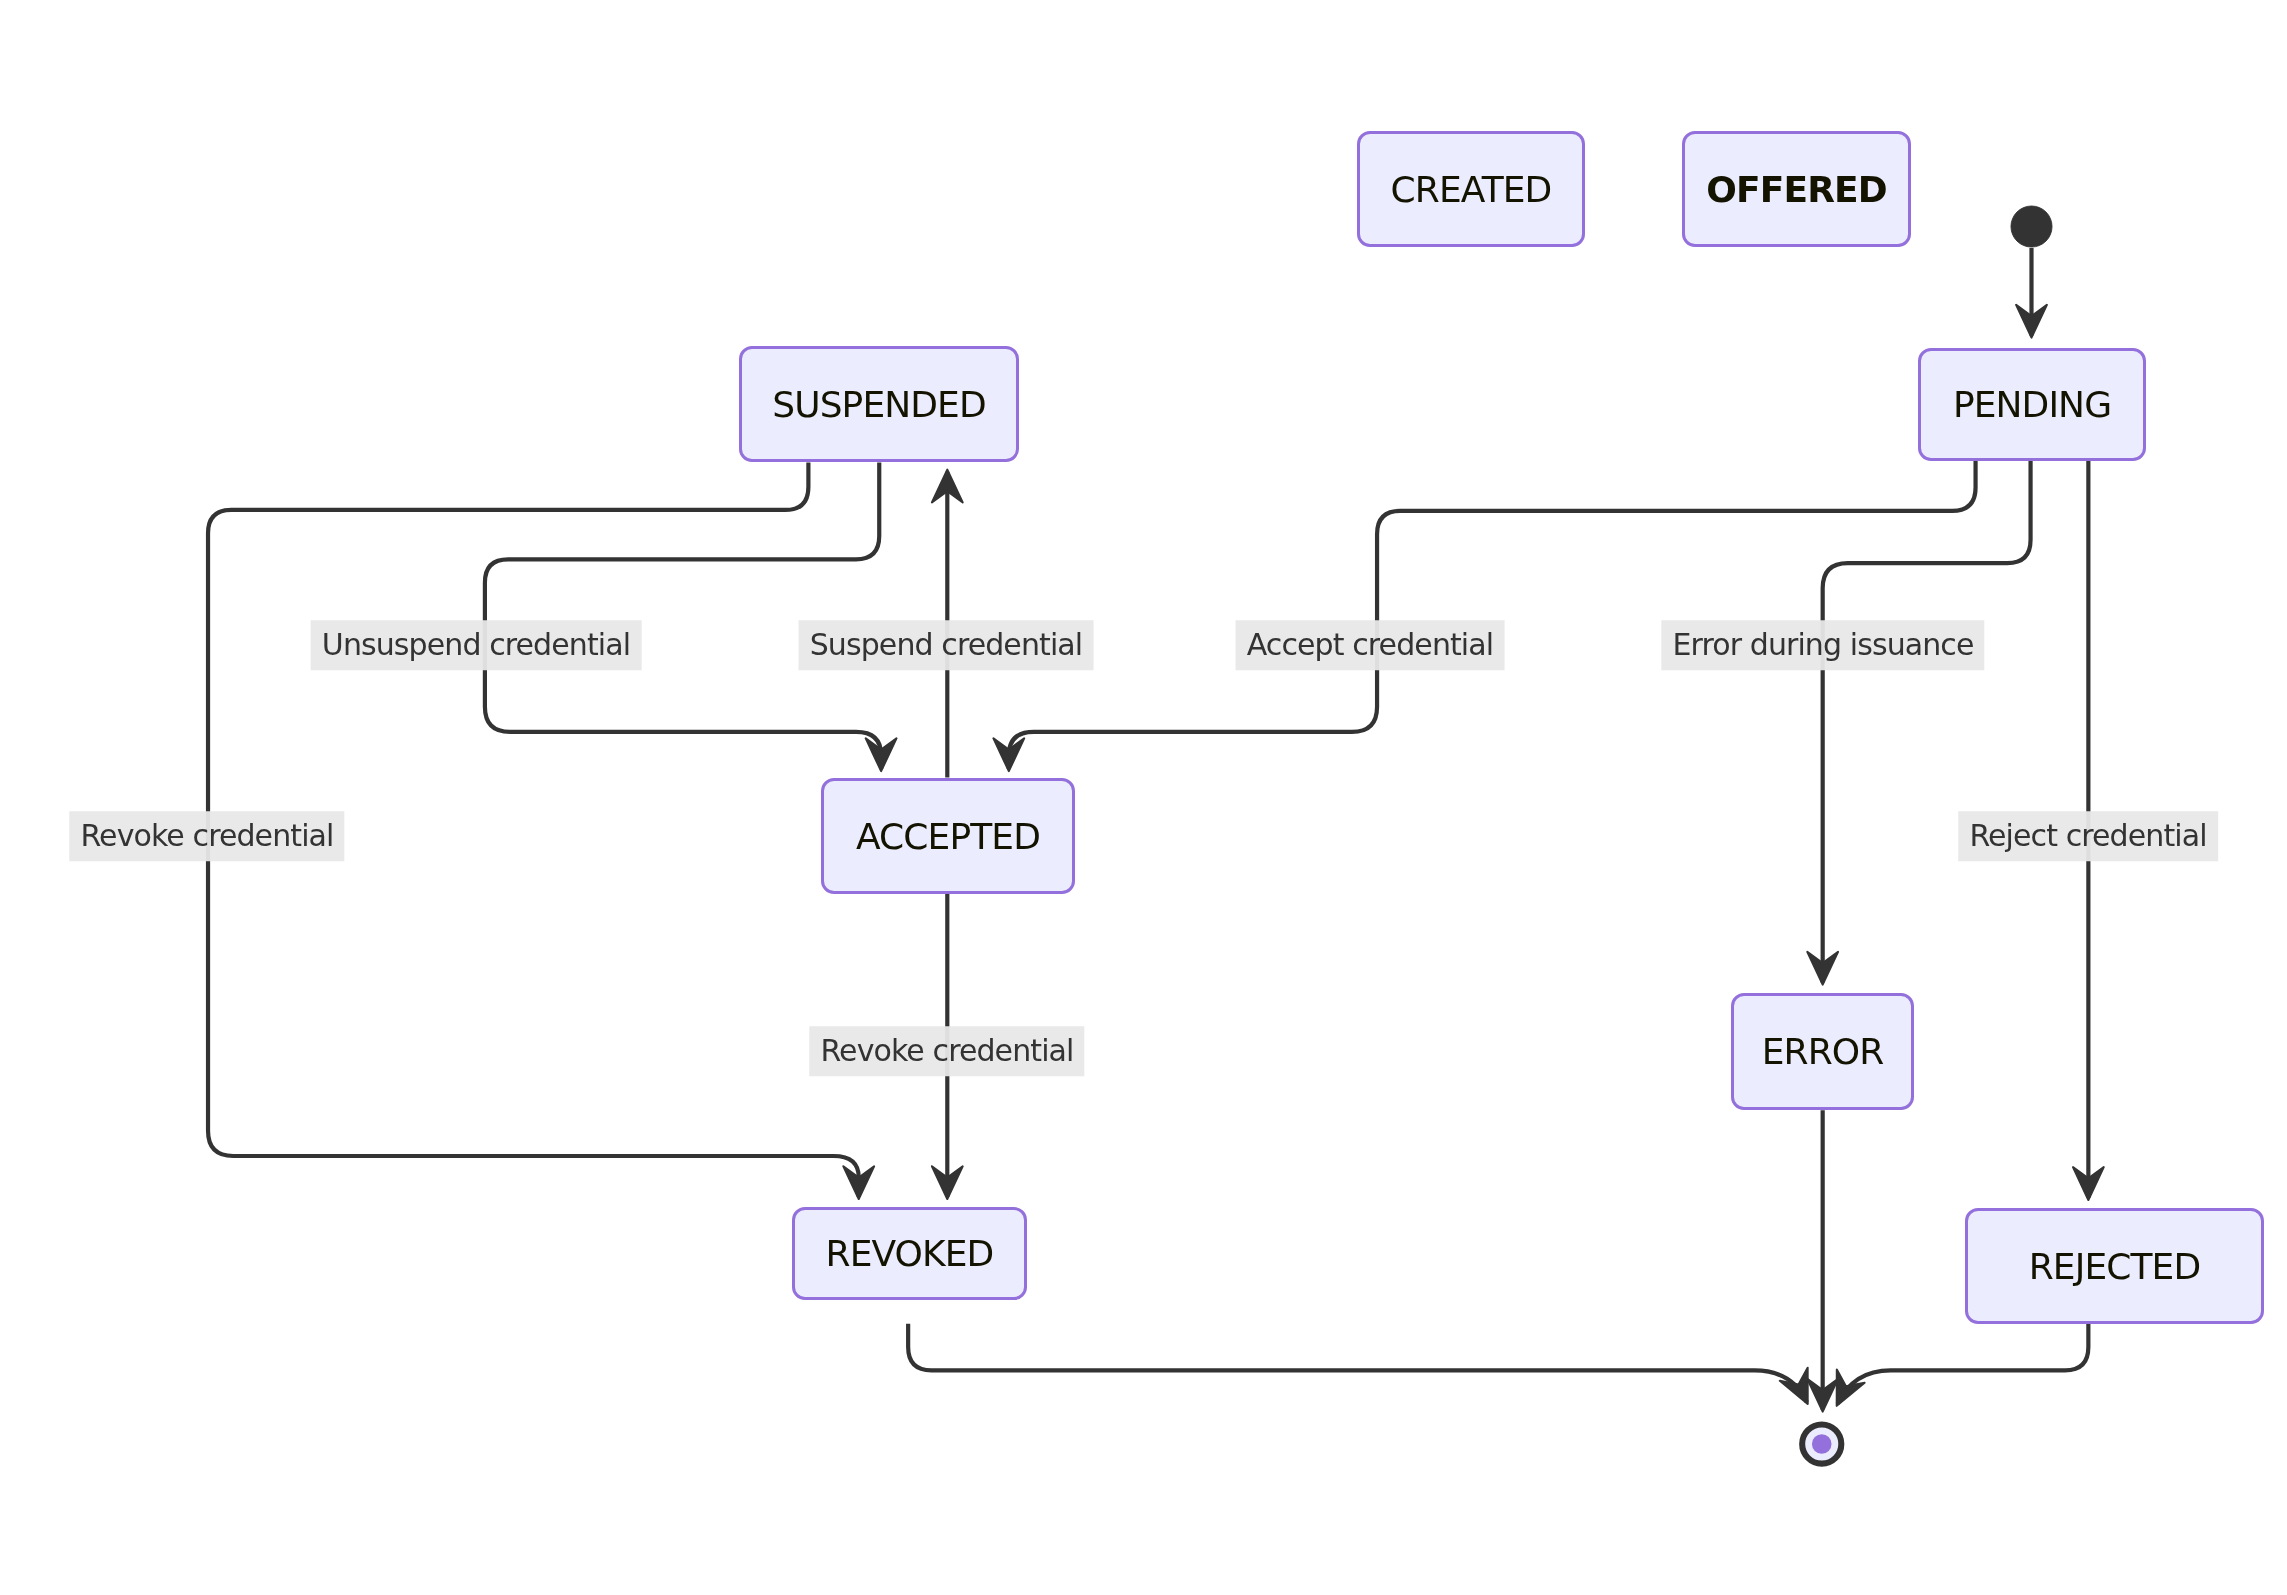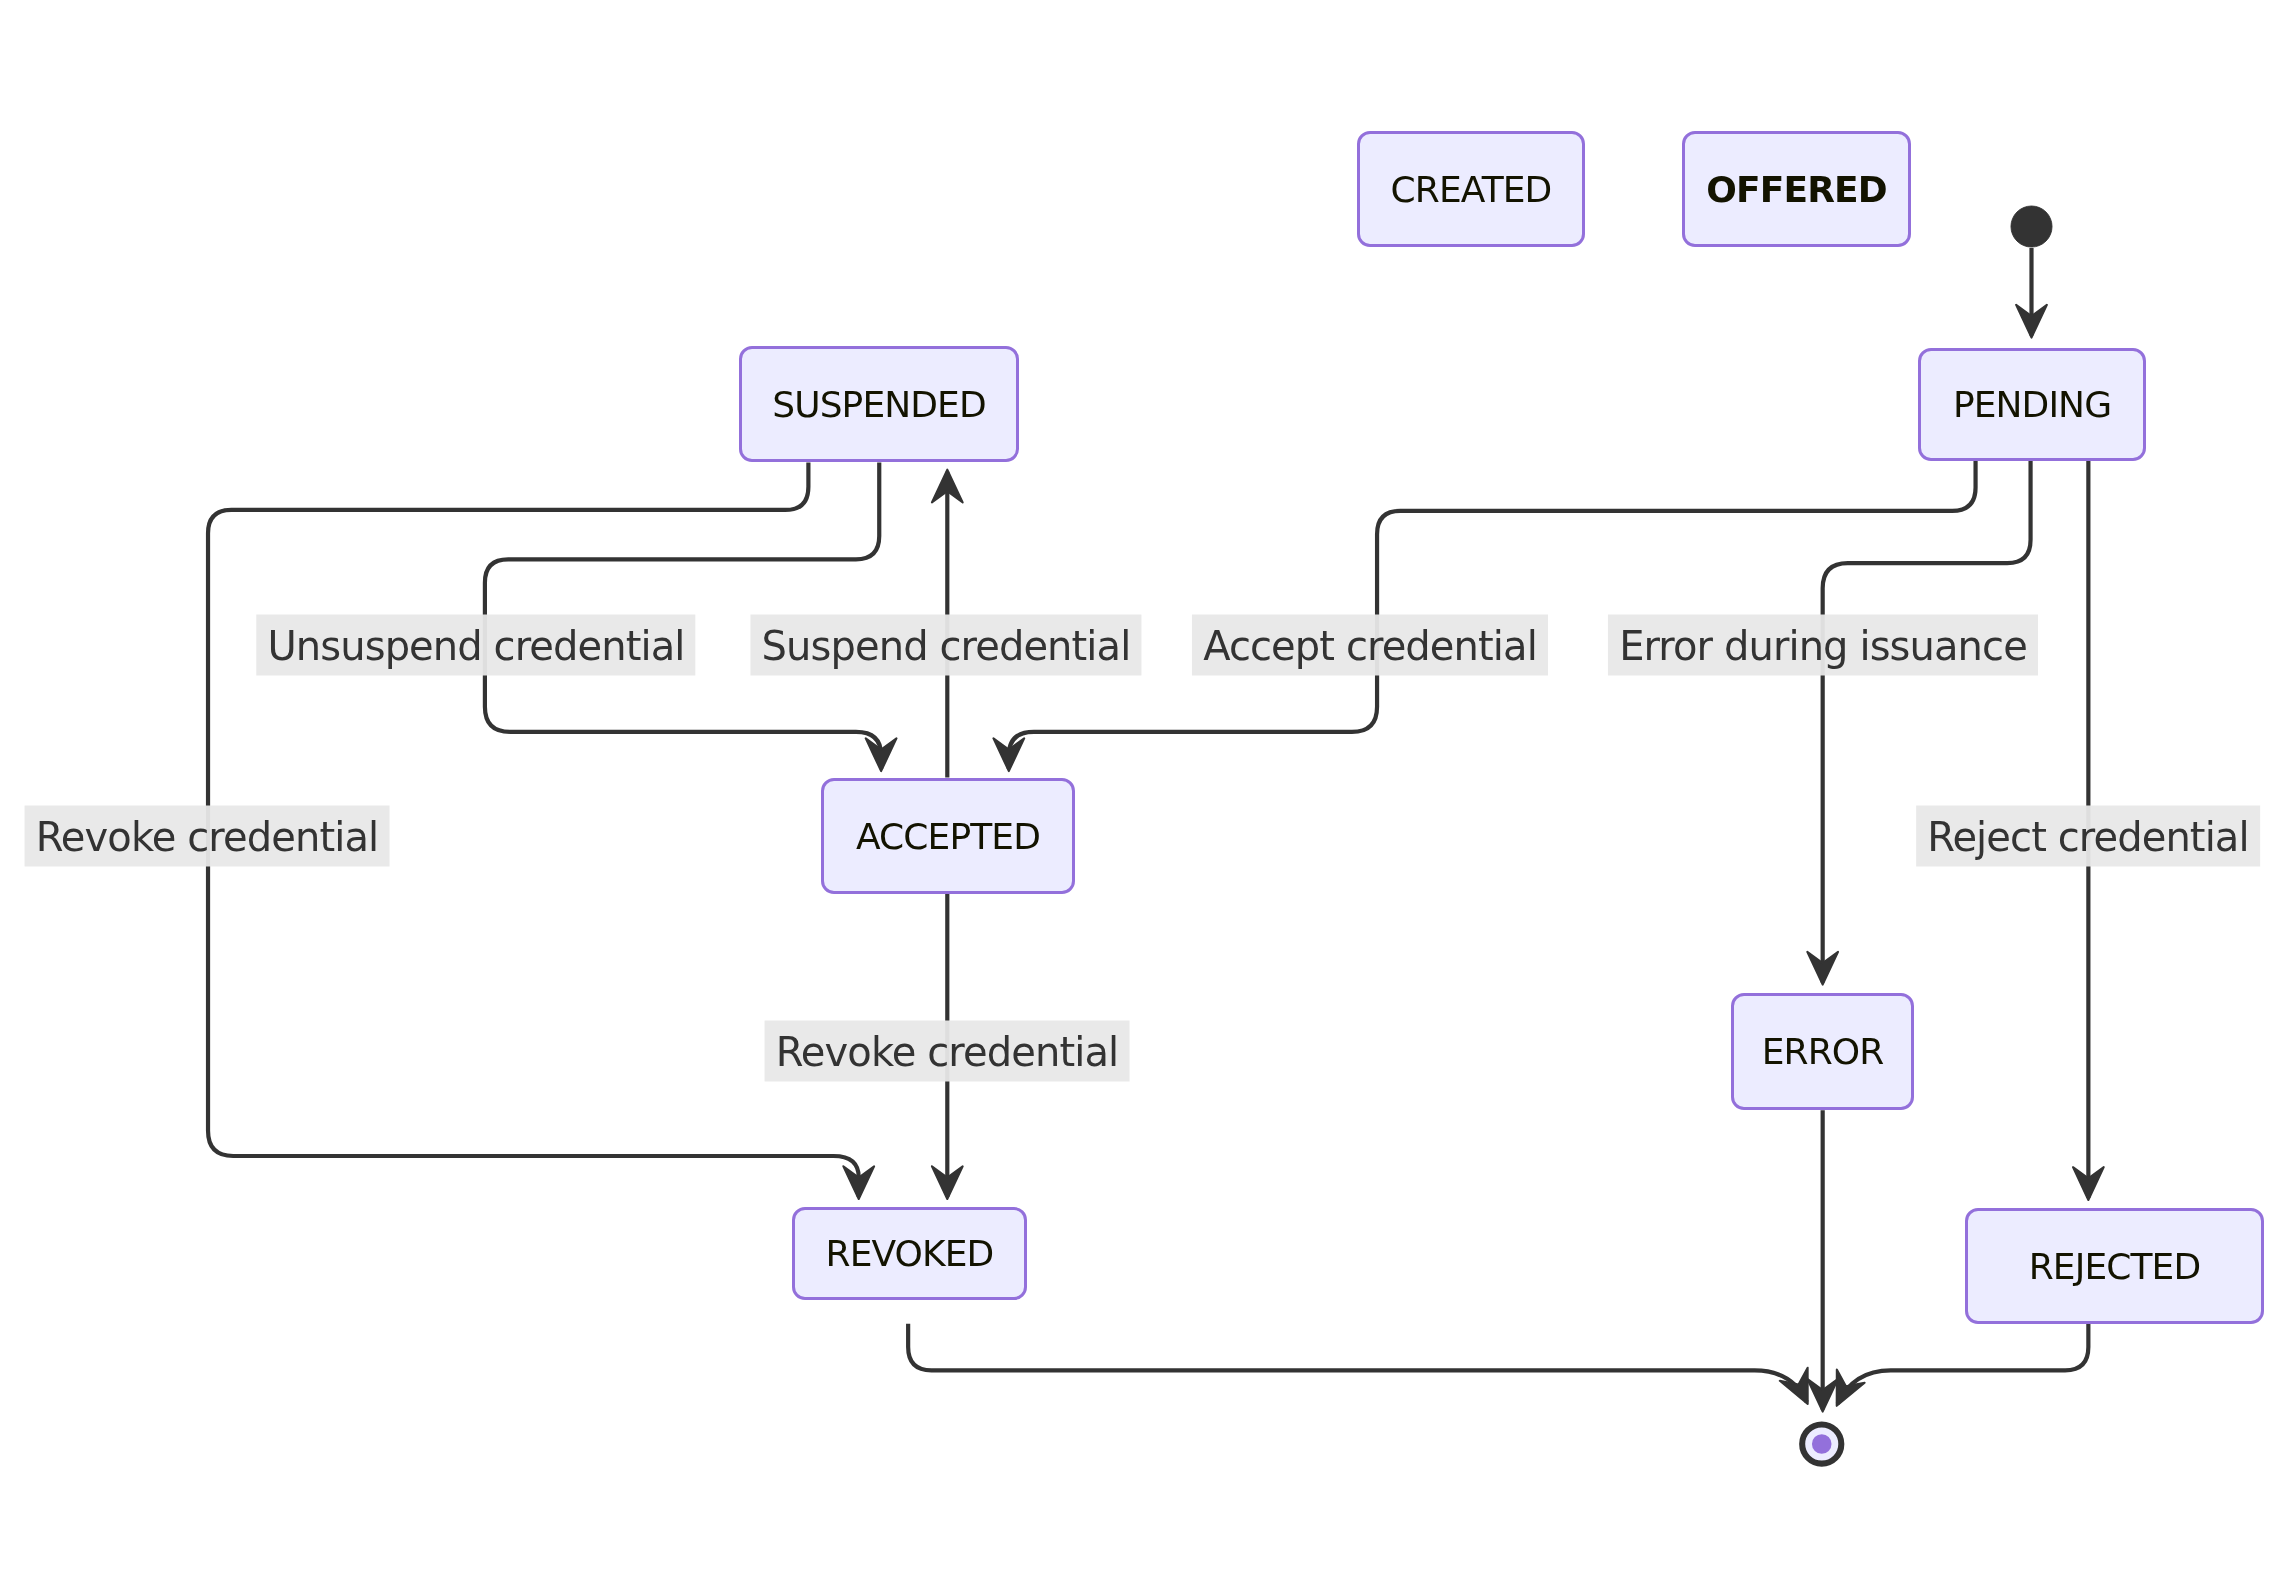--- a/index.html
+++ b/index.html
@@ -21,21 +21,21 @@
     color:#131300;
     font-size:36px;
     letter-spacing:-0.9px;
     white-space:nowrap;
   }
   .edge-label{
     position:absolute;
     transform:translate(-50%,-50%);
     background:rgba(232,232,232,0.95);
     color:#333333;
-    font-size:40px;
+    font-size:30px;
     letter-spacing:-0.9px;
     padding:7.5px 11.2px;
     white-space:nowrap;
     line-height:1.15;
   }
 </style>
 </head>
 <body>
 
 <div id="canvas">

